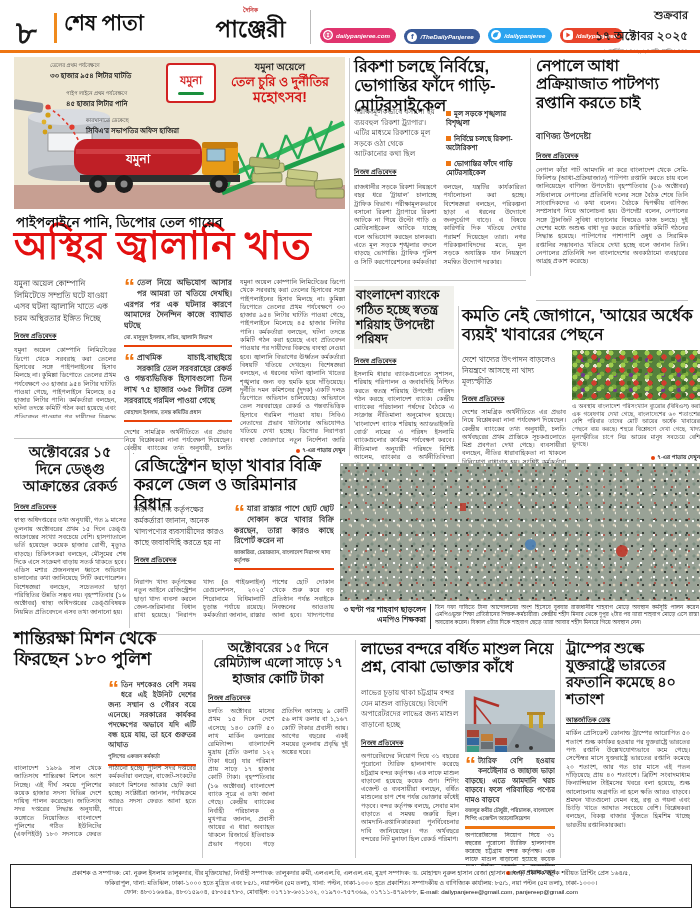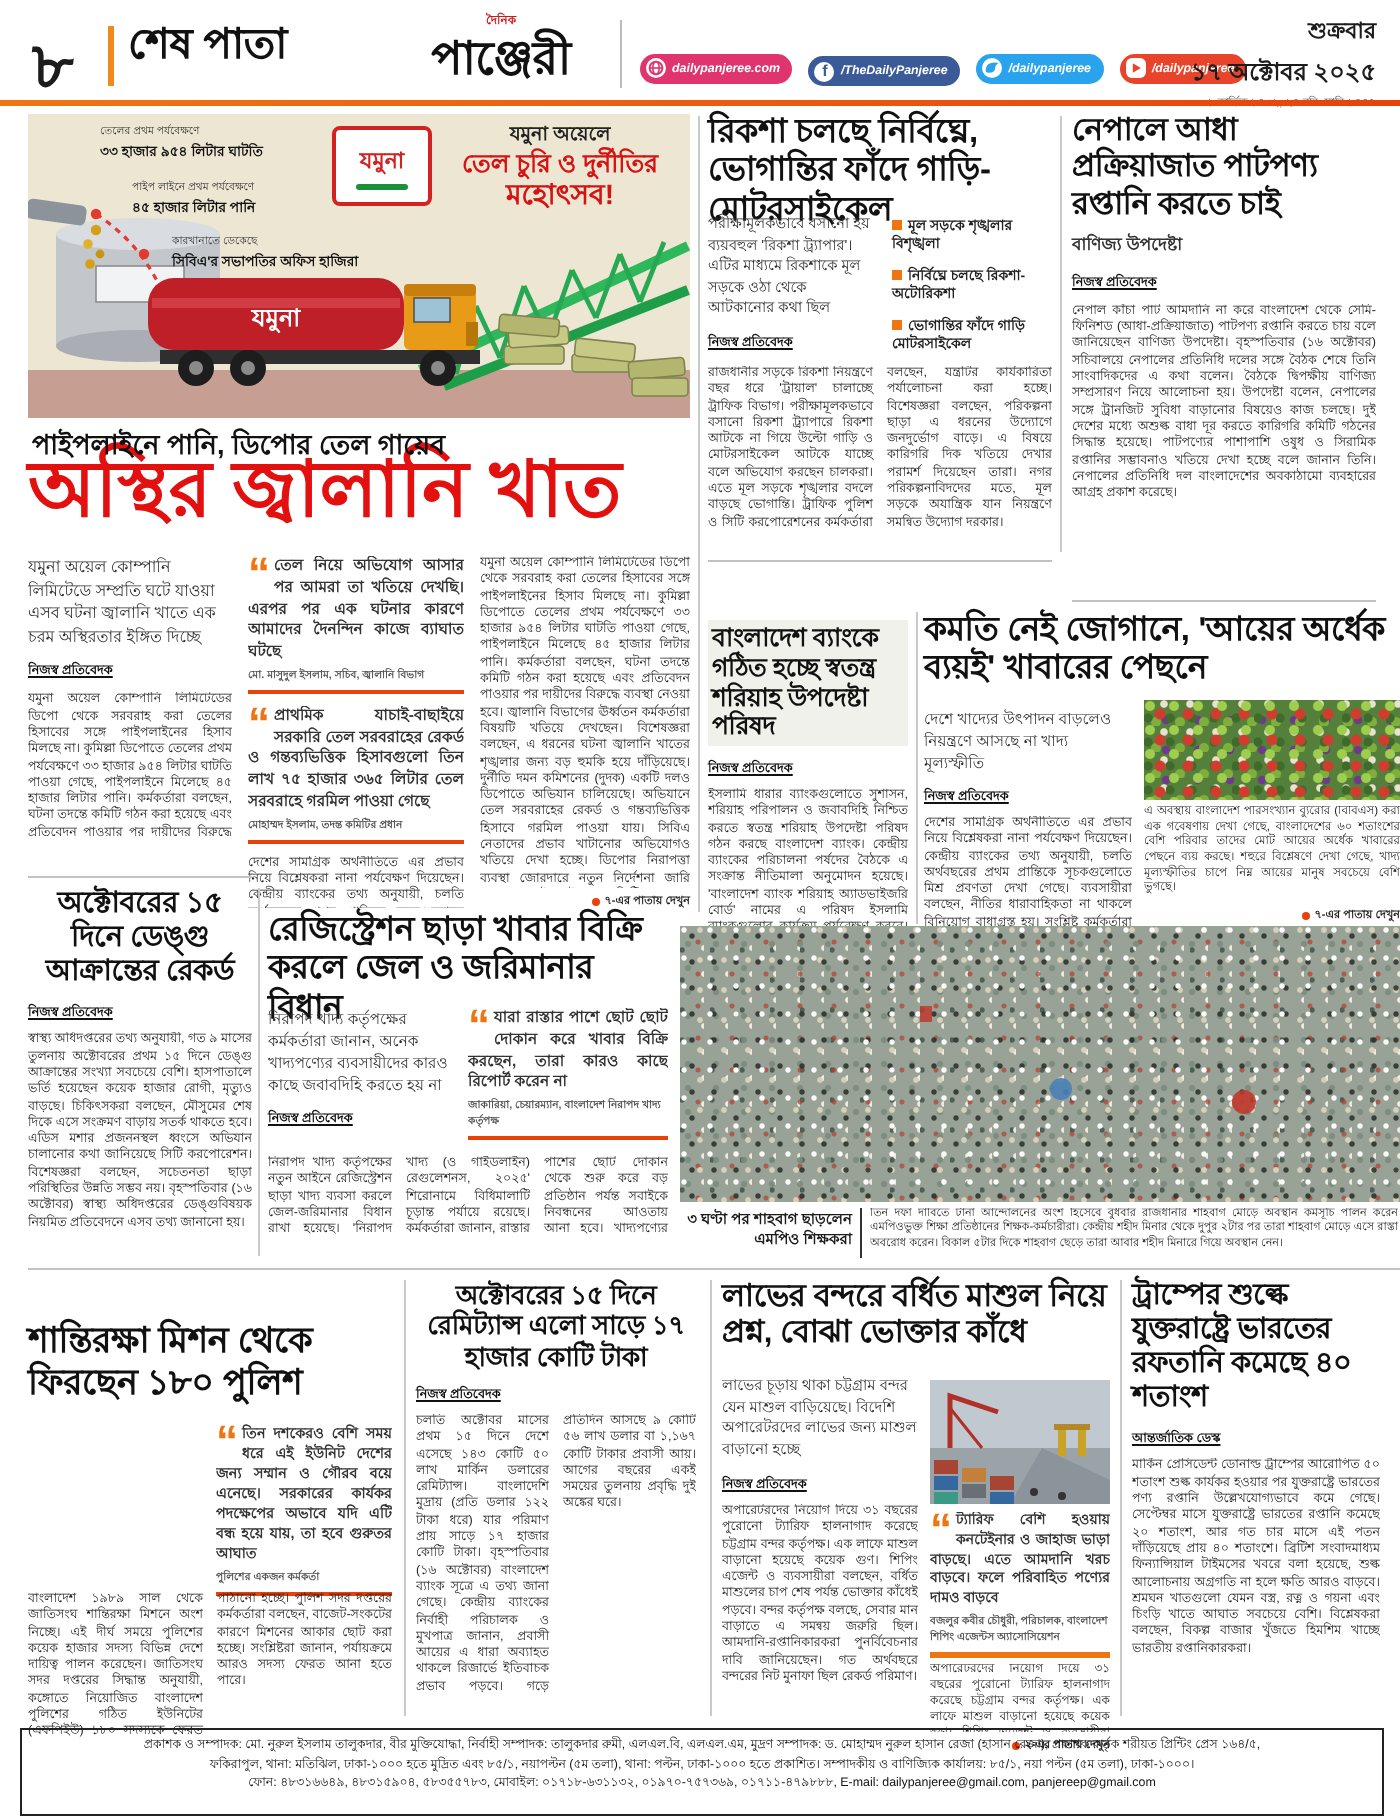--- a/index.html
+++ b/index.html
@@ -226,28 +226,28 @@
       <div class="bullet-item"><span class="sq"></span><span>নির্বিঘ্নে চলছে রিকশা-অটোরিকশা</span></div>
       <div class="bullet-item"><span class="sq"></span><span>ভোগান্তির ফাঁদে গাড়ি মোটরসাইকেল</span></div>
     </div>
     <div class="abs body-txt" style="left:0;top:126px;width:172px;height:90px;">
       <div class="cols2">রাজধানীর সড়কে রিকশা নিয়ন্ত্রণে বছর ধরে 'ট্রায়াল' চালাচ্ছে ট্রাফিক বিভাগ। পরীক্ষামূলকভাবে বসানো রিকশা ট্র্যাপারে রিকশা আটকে না গিয়ে উল্টো গাড়ি ও মোটরসাইকেল আটকে যাচ্ছে বলে অভিযোগ করছেন চালকরা। এতে মূল সড়কে শৃঙ্খলার বদলে বাড়ছে ভোগান্তি। ট্রাফিক পুলিশ ও সিটি করপোরেশনের কর্মকর্তারা বলছেন, যন্ত্রটির কার্যকারিতা পর্যালোচনা করা হচ্ছে। বিশেষজ্ঞরা বলছেন, পরিকল্পনা ছাড়া এ ধরনের উদ্যোগে জনদুর্ভোগ বাড়ে। এ বিষয়ে কারিগরি দিক খতিয়ে দেখার পরামর্শ দিয়েছেন তারা। নগর পরিকল্পনাবিদদের মতে, মূল সড়কে অযান্ত্রিক যান নিয়ন্ত্রণে সমন্বিত উদ্যোগ দরকার।</div>
     </div>
   </div>
 
   <div class="abs" style="left:536px;top:57px;width:152px;">
     <div class="hl" style="font-size:15.5px;">নেপালে আধা প্রক্রিয়াজাত পাটপণ্য রপ্তানি করতে চাই</div>
-    <div style="font-size:8.5px;font-weight:700;color:#333;margin-top:4px;">বাণিজ্য উপদেষ্টা</div>
+    <div style="font-size:8.5px;font-weight:700;color:#333;margin-top:18px;">বাণিজ্য উপদেষ্টা</div>
     <div class="byline">নিজস্ব প্রতিবেদক</div>
     <div class="body-txt" style="height:138px;margin-top:4px;">নেপাল কাঁচা পাট আমদানি না করে বাংলাদেশ থেকে সেমি-ফিনিশড (আধা-প্রক্রিয়াজাত) পাটপণ্য রপ্তানি করতে চায় বলে জানিয়েছেন বাণিজ্য উপদেষ্টা। বৃহস্পতিবার (১৬ অক্টোবর) সচিবালয়ে নেপালের প্রতিনিধি দলের সঙ্গে বৈঠক শেষে তিনি সাংবাদিকদের এ কথা বলেন। বৈঠকে দ্বিপক্ষীয় বাণিজ্য সম্প্রসারণ নিয়ে আলোচনা হয়। উপদেষ্টা বলেন, নেপালের সঙ্গে ট্রানজিট সুবিধা বাড়ানোর বিষয়েও কাজ চলছে। দুই দেশের মধ্যে অশুল্ক বাধা দূর করতে কারিগরি কমিটি গঠনের সিদ্ধান্ত হয়েছে। পাটপণ্যের পাশাপাশি ওষুধ ও সিরামিক রপ্তানির সম্ভাবনাও খতিয়ে দেখা হচ্ছে বলে জানান তিনি। নেপালের প্রতিনিধি দল বাংলাদেশের অবকাঠামো ব্যবহারের আগ্রহ প্রকাশ করেছে।</div>
   </div>
 
   <div class="hr" style="left:354px;top:280px;width:172px;"></div>
   <div class="abs" style="left:354px;top:286px;width:100px;">
-    <div class="hl" style="font-size:12.5px;background:#f1f1ec;padding:2px;margin-top:24px;">বাংলাদেশ ব্যাংকে গঠিত হচ্ছে স্বতন্ত্র শরিয়াহ উপদেষ্টা পরিষদ</div>
+    <div class="hl" style="font-size:12.5px;background:#f1f1ec;padding:2px;">বাংলাদেশ ব্যাংকে গঠিত হচ্ছে স্বতন্ত্র শরিয়াহ উপদেষ্টা পরিষদ</div>
     <div class="byline">নিজস্ব প্রতিবেদক</div>
     <div class="body-txt" style="height:96px;margin-top:3px;">ইসলামি ধারার ব্যাংকগুলোতে সুশাসন, শরিয়াহ পরিপালন ও জবাবদিহি নিশ্চিত করতে স্বতন্ত্র শরিয়াহ উপদেষ্টা পরিষদ গঠন করছে বাংলাদেশ ব্যাংক। কেন্দ্রীয় ব্যাংকের পরিচালনা পর্ষদের বৈঠকে এ সংক্রান্ত নীতিমালা অনুমোদন হয়েছে। 'বাংলাদেশ ব্যাংক শরিয়াহ অ্যাডভাইজরি বোর্ড' নামের এ পরিষদ ইসলামি ব্যাংকগুলোর কার্যক্রম পর্যবেক্ষণ করবে। নীতিমালা অনুযায়ী পরিষদে বিশিষ্ট আলেম, ব্যাংকার ও অর্থনীতিবিদরা থাকবেন।</div>
   </div>
 
   <div class="hr" style="left:536px;top:300px;width:152px;"></div>
   <div class="abs" style="left:462px;top:306px;width:238px;">
     <div class="hl" style="font-size:16.5px;width:232px;">কমতি নেই জোগানে, 'আয়ের অর্ধেক ব্যয়ই' খাবারের পেছনে</div>
     <div class="abs" style="left:0;top:48px;width:104px;">
       <div class="lead" style="font-size:7.6px;">দেশে খাদ্যের উৎপাদন বাড়লেও নিয়ন্ত্রণে আসছে না খাদ্য মূল্যস্ফীতি</div>
       <div class="byline">নিজস্ব প্রতিবেদক</div>
@@ -293,21 +293,21 @@
     <div class="abs" style="left:120px;top:40px;width:6px;height:8px;background:#c0392b;opacity:.85;"></div>
   </div>
   <div class="abs" style="left:340px;top:603px;width:360px;height:27px;">
     <div class="abs" style="left:2px;top:2px;width:84px;font-size:7.5px;font-weight:900;text-align:right;line-height:1.3;">৩ ঘণ্টা পর শাহবাগ ছাড়লেন এমপিও শিক্ষকরা</div>
     <div class="abs" style="left:90px;top:1px;width:1px;height:25px;background:#333;"></div>
     <div class="abs body-txt" style="left:95px;top:1px;width:264px;height:26px;font-size:5.6px;">তিন দফা দাবিতে টানা আন্দোলনের অংশ হিসেবে বুধবার রাজধানীর শাহবাগ মোড়ে অবস্থান কর্মসূচি পালন করেন এমপিওভুক্ত শিক্ষা প্রতিষ্ঠানের শিক্ষক-কর্মচারীরা। কেন্দ্রীয় শহীদ মিনার থেকে দুপুর ২টার পর তারা শাহবাগ মোড়ে এসে রাস্তা অবরোধ করেন। বিকাল ৫টার দিকে শাহবাগ ছেড়ে তারা আবার শহীদ মিনারে গিয়ে অবস্থান নেন।</div>
   </div>
 
   <div class="hr" style="left:14px;top:634px;width:686px;"></div>
 
-  <div class="abs" style="left:14px;top:660px;width:182px;">
+  <div class="abs" style="left:14px;top:628px;width:182px;">
     <div class="hl" style="font-size:17.5px;">শান্তিরক্ষা মিশন থেকে ফিরছেন ১৮০ পুলিশ</div>
     <div class="abs quote" style="left:94px;top:52px;width:88px;">
       <span class="qmark">“</span>
       <div class="qtext" style="font-size:7.2px;">তিন দশকেরও বেশি সময় ধরে এই ইউনিট দেশের জন্য সম্মান ও গৌরব বয়ে এনেছে। সরকারের কার্যকর পদক্ষেপের অভাবে যদি এটি বন্ধ হয়ে যায়, তা হবে গুরুতর আঘাত</div>
       <div class="qsrc">পুলিশের একজন কর্মকর্তা</div>
     </div>
     <div class="abs body-txt" style="left:0;top:136px;width:182px;height:80px;">
       <div class="cols2">বাংলাদেশ ১৯৮৯ সাল থেকে জাতিসংঘ শান্তিরক্ষা মিশনে অংশ নিচ্ছে। এই দীর্ঘ সময়ে পুলিশের কয়েক হাজার সদস্য বিভিন্ন দেশে দায়িত্ব পালন করেছেন। জাতিসংঘ সদর দপ্তরের সিদ্ধান্ত অনুযায়ী, কঙ্গোতে নিয়োজিত বাংলাদেশ পুলিশের গঠিত ইউনিটের (এফপিইউ) ১৮০ সদস্যকে ফেরত পাঠানো হচ্ছে। পুলিশ সদর দপ্তরের কর্মকর্তারা বলছেন, বাজেট-সংকটের কারণে মিশনের আকার ছোট করা হচ্ছে। সংশ্লিষ্টরা জানান, পর্যায়ক্রমে আরও সদস্য ফেরত আনা হতে পারে।</div>
     </div>
   </div>

